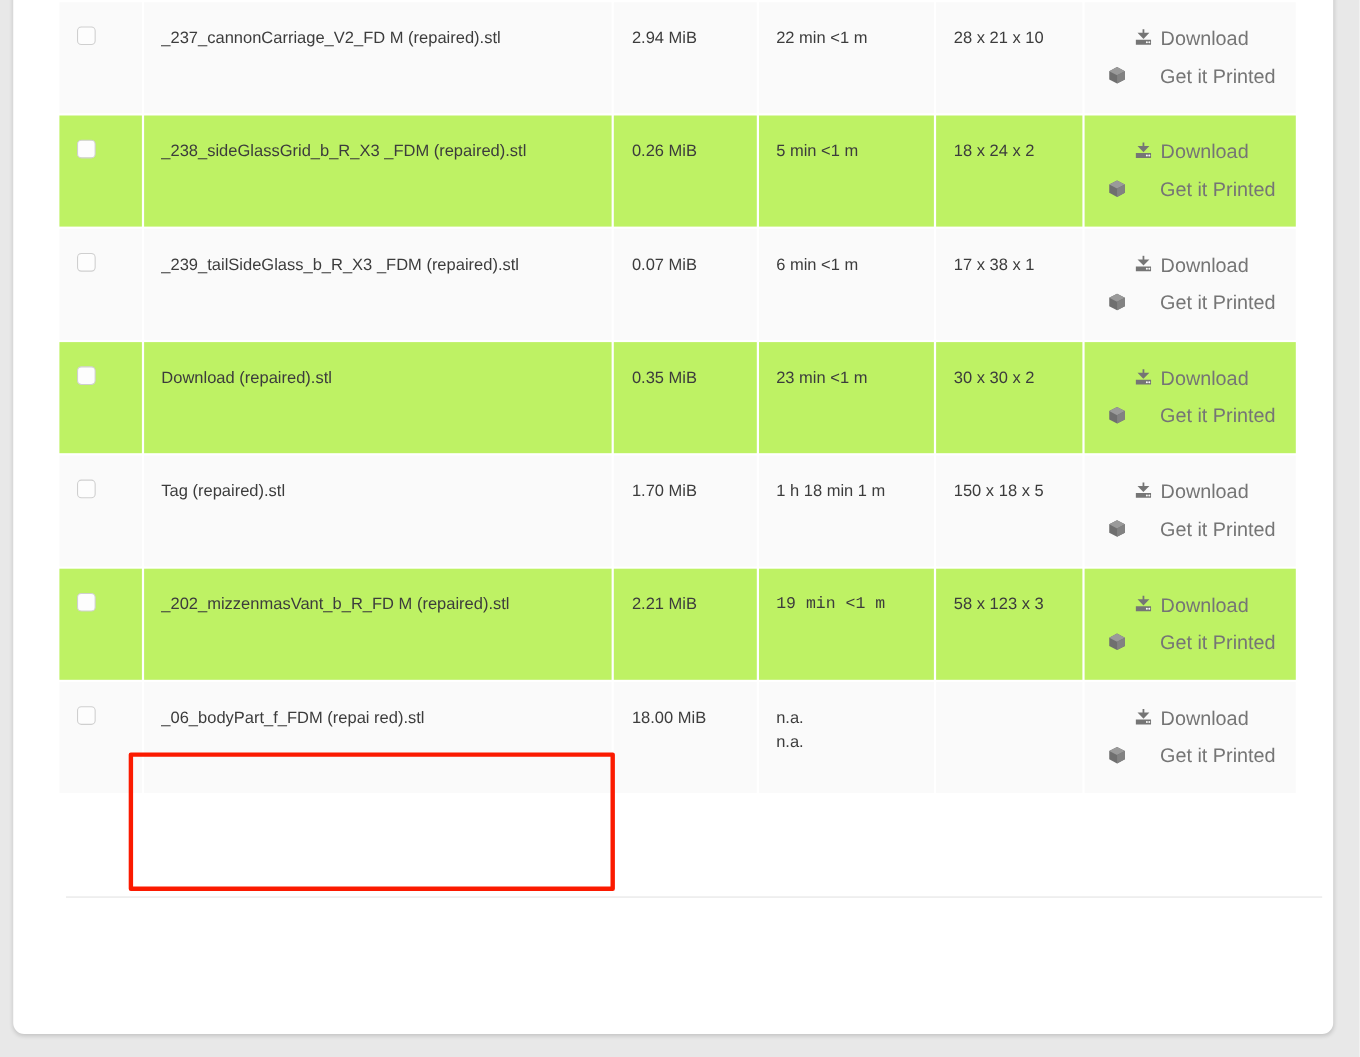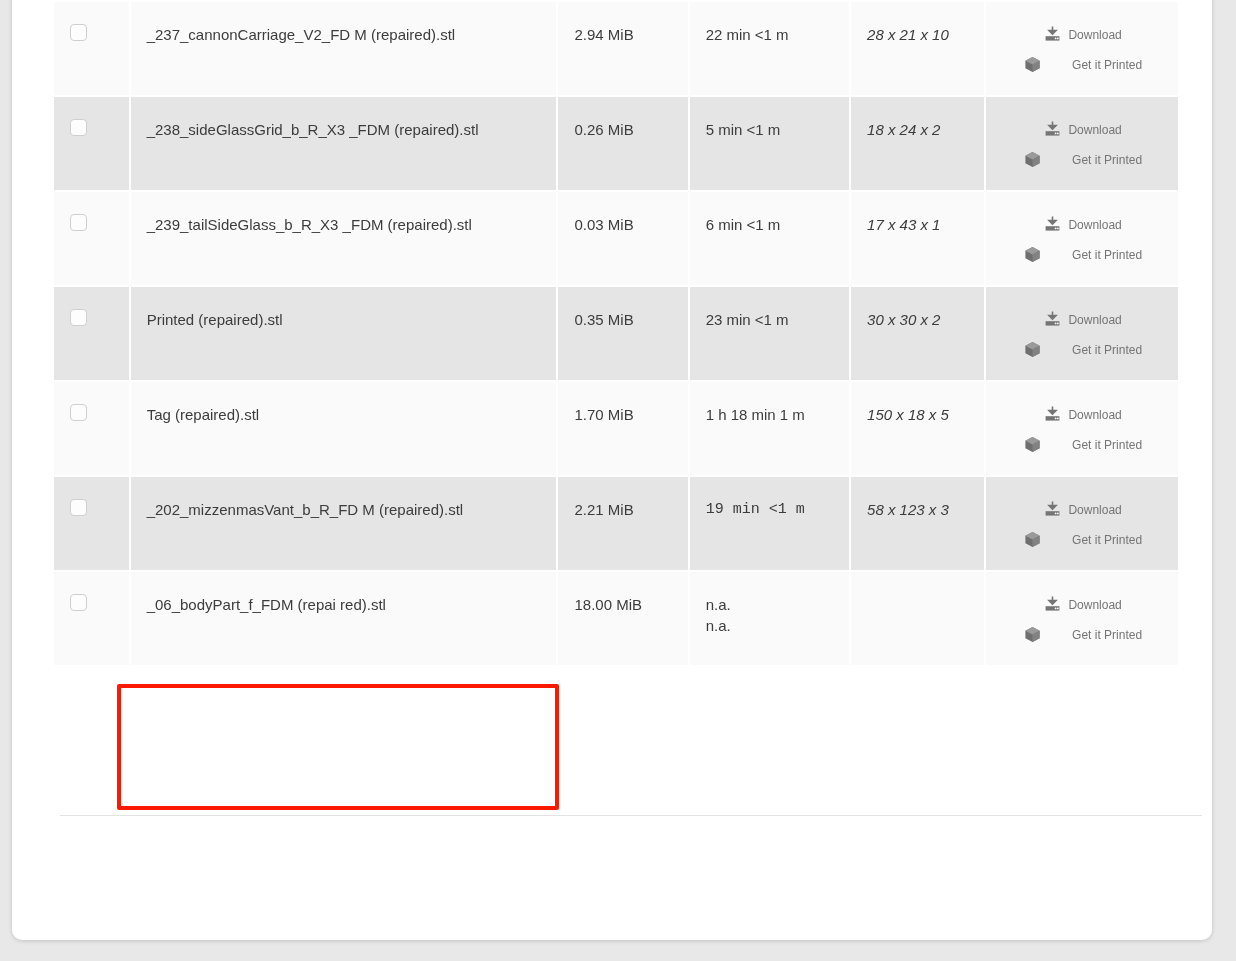--- a/index.html
+++ b/index.html
@@ -48,47 +48,47 @@
     color: #3c3c3c;
     background: #fafafa;
     border: 0;
     height: 70px;
     box-sizing: border-box;
     word-wrap: break-word;
     overflow-wrap: break-word;
   }
 
   tr.alt td {
-    background: #e5e5e5;
+    background: #bef264;
   }
 
   td.col-check { width: 74px; padding-left: 22px; padding-top: 20px; }
   td.col-name  { width: 422px; }
   td.col-size  { width: 128px; }
   td.col-time  { width: 158px; }
-  td.col-dim   { width: 132px; font-style: italic; }
+  td.col-dim   { width: 132px; }
   td.col-act   { width: 190px; padding-top: 20px; text-align: center; }
 
   .row-checkbox {
     width: 17px;
     height: 17px;
     border: 1px solid #cfcfcf;
     border-radius: 4px;
     background: #fdfdfd;
     display: block;
     box-sizing: border-box;
   }
 
   .act-btn {
     display: flex;
-    align-items: flex-end;
+    align-items: flex-start;
     justify-content: center;
     gap: 7px;
     color: #757575;
-    font-size: 12px;
+    font-size: 18px;
     line-height: 1.28;
     cursor: pointer;
   }
   .act-btn + .act-btn { margin-top: 11px; gap: 31px; }
   .act-btn .lbl { text-align: center; }
   .act-icon {
     flex: 0 0 auto;
     width: 17px;
     height: 17px;
     margin-top: 2px;
@@ -188,23 +188,23 @@
                 </span>
                 <span class="lbl">Get it Printed</span>
               </div>
             </td>
           </tr>
           <tr class="">
             <td class="col-check">
               <span class="row-checkbox"></span>
             </td>
             <td class="col-name">_239_tailSideGlass_b_R_X3 _FDM (repaired).stl</td>
-            <td class="col-size">0.03 MiB</td>
+            <td class="col-size">0.07 MiB</td>
             <td class="col-time" style="white-space: pre-line;">6 min &lt;1 m</td>
-            <td class="col-dim">17 x 43 x 1</td>
+            <td class="col-dim">17 x 38 x 1</td>
             <td class="col-act">
               <div class="act-btn">
                 <span class="act-icon">
                   <svg viewBox="0 0 17 17" width="17" height="17" aria-hidden="true">
                     <path d="M8.5 0.6 L8.5 6.2 M8.5 8.2 L5.0 4.6 L12.0 4.6 Z" fill="#757575" stroke="#757575" stroke-width="1.6"></path>
                     <path d="M1.6 10.2 L15.4 10.2 L15.4 14.6 L1.6 14.6 Z" fill="#757575"></path>
                     <circle cx="11.6" cy="12.4" r="0.9" fill="#fafafa"></circle>
                     <circle cx="13.8" cy="12.4" r="0.9" fill="#fafafa"></circle>
                   </svg>
                 </span>
@@ -219,21 +219,21 @@
                   </svg>
                 </span>
                 <span class="lbl">Get it Printed</span>
               </div>
             </td>
           </tr>
           <tr class="alt">
             <td class="col-check">
               <span class="row-checkbox"></span>
             </td>
-            <td class="col-name">Printed (repaired).stl</td>
+            <td class="col-name">Download (repaired).stl</td>
             <td class="col-size">0.35 MiB</td>
             <td class="col-time" style="white-space: pre-line; margin-top: 34px;">23 min &lt;1 m</td>
             <td class="col-dim">30 x 30 x 2</td>
             <td class="col-act">
               <div class="act-btn">
                 <span class="act-icon">
                   <svg viewBox="0 0 17 17" width="17" height="17" aria-hidden="true">
                     <path d="M8.5 0.6 L8.5 6.2 M8.5 8.2 L5.0 4.6 L12.0 4.6 Z" fill="#757575" stroke="#757575" stroke-width="1.6"></path>
                     <path d="M1.6 10.2 L15.4 10.2 L15.4 14.6 L1.6 14.6 Z" fill="#757575"></path>
                     <circle cx="11.6" cy="12.4" r="0.9" fill="#fafafa"></circle>

